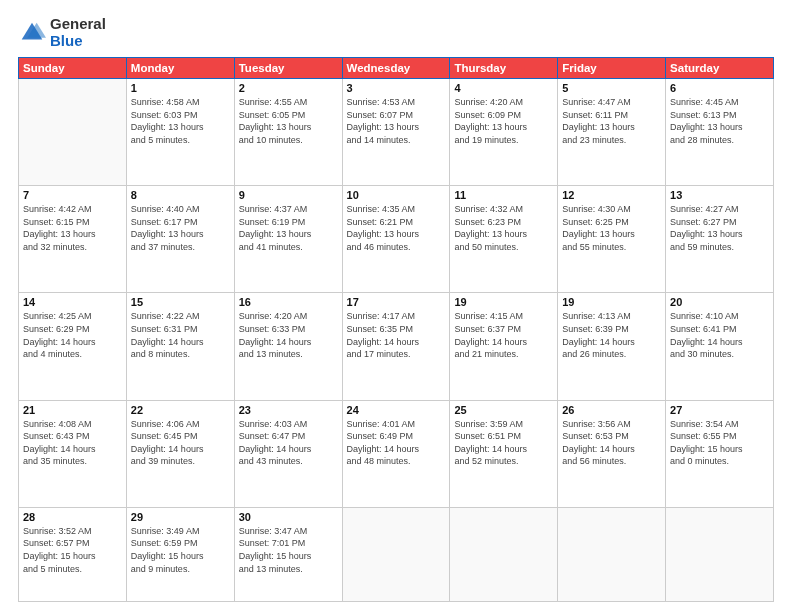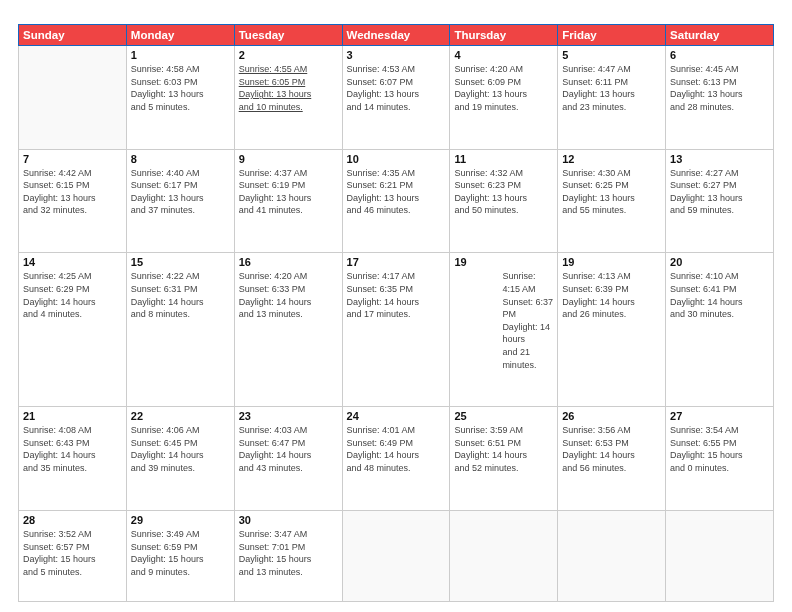--- a/index.html
+++ b/index.html
@@ -103,20 +103,30 @@
     }
     tr.last-row td {
       height: 72px;
     }
   </style>
 </head>
 <body>
 
 <div class="page">
   <div class="top-header">
+    <div class="logo">
+      <svg class="logo-icon" viewBox="0 0 30 30">
+        <polygon points="15,4 26,22 4,22" fill="#1565c0" opacity="0.85"></polygon>
+        <polygon points="20,4 30,20 10,20" fill="#1a6fc4" opacity="0.5"></polygon>
+      </svg>
+      <div class="logo-text">
+        <span class="logo-general">General</span>
+        <span class="logo-blue">Blue</span>
+      </div>
+    </div>
     <div class="title-block">
     </div>
   </div>
 
   <table class="calendar">
     <thead>
       <tr>
       <th>Sunday</th>
           <th>Monday</th>
           <th>Tuesday</th>
@@ -131,21 +141,21 @@
           <td class="empty-cell"></td>
           <td>
             <span class="day-number">1</span>
             <div class="day-info" style="white-space: pre-line;">Sunrise: 4:58 AM
 Sunset: 6:03 PM
 Daylight: 13 hours
 and 5 minutes.</div>
           </td>
           <td>
             <span class="day-number">2</span>
-            <div class="day-info" style="white-space: pre-line; text-decoration: underline;">Sunrise: 4:55 AM
+            <div class="day-info" style="white-space: pre-line;">Sunrise: 4:55 AM
 Sunset: 6:05 PM
 Daylight: 13 hours
 and 10 minutes.</div>
           </td>
           <td>
             <span class="day-number">3</span>
             <div class="day-info" style="white-space: pre-line;">Sunrise: 4:53 AM
 Sunset: 6:07 PM
 Daylight: 13 hours
 and 14 minutes.</div>
@@ -247,21 +257,21 @@
           </td>
           <td>
             <span class="day-number">17</span>
             <div class="day-info" style="white-space: pre-line;">Sunrise: 4:17 AM
 Sunset: 6:35 PM
 Daylight: 14 hours
 and 17 minutes.</div>
           </td>
           <td>
             <span class="day-number">19</span>
-            <div class="day-info" style="white-space: pre-line; margin-left: 48px;">Sunrise: 4:15 AM
+            <div class="day-info" style="white-space: pre-line;">Sunrise: 4:15 AM
 Sunset: 6:37 PM
 Daylight: 14 hours
 and 21 minutes.</div>
           </td>
           <td>
             <span class="day-number">19</span>
             <div class="day-info" style="white-space: pre-line;">Sunrise: 4:13 AM
 Sunset: 6:39 PM
 Daylight: 14 hours
 and 26 minutes.</div>

